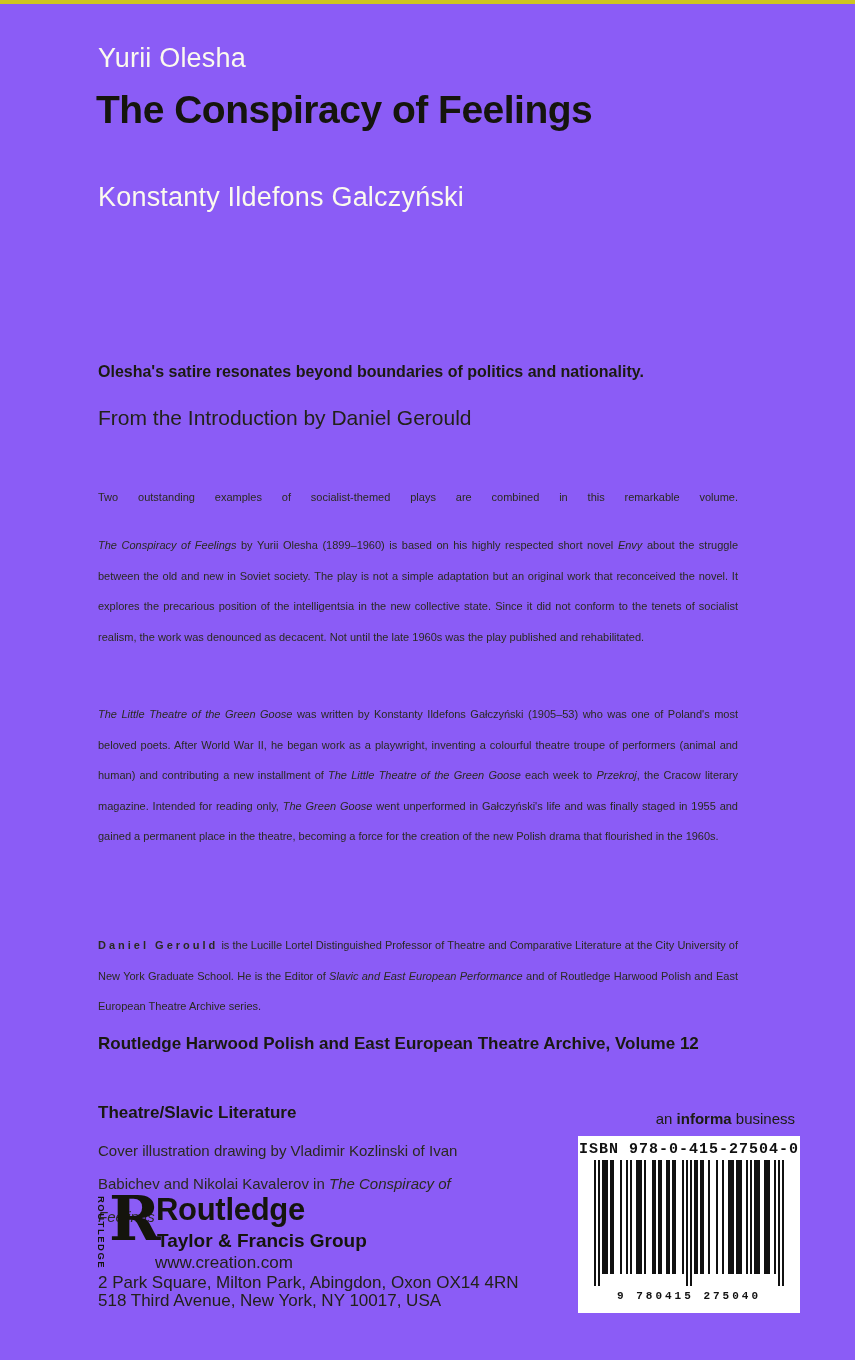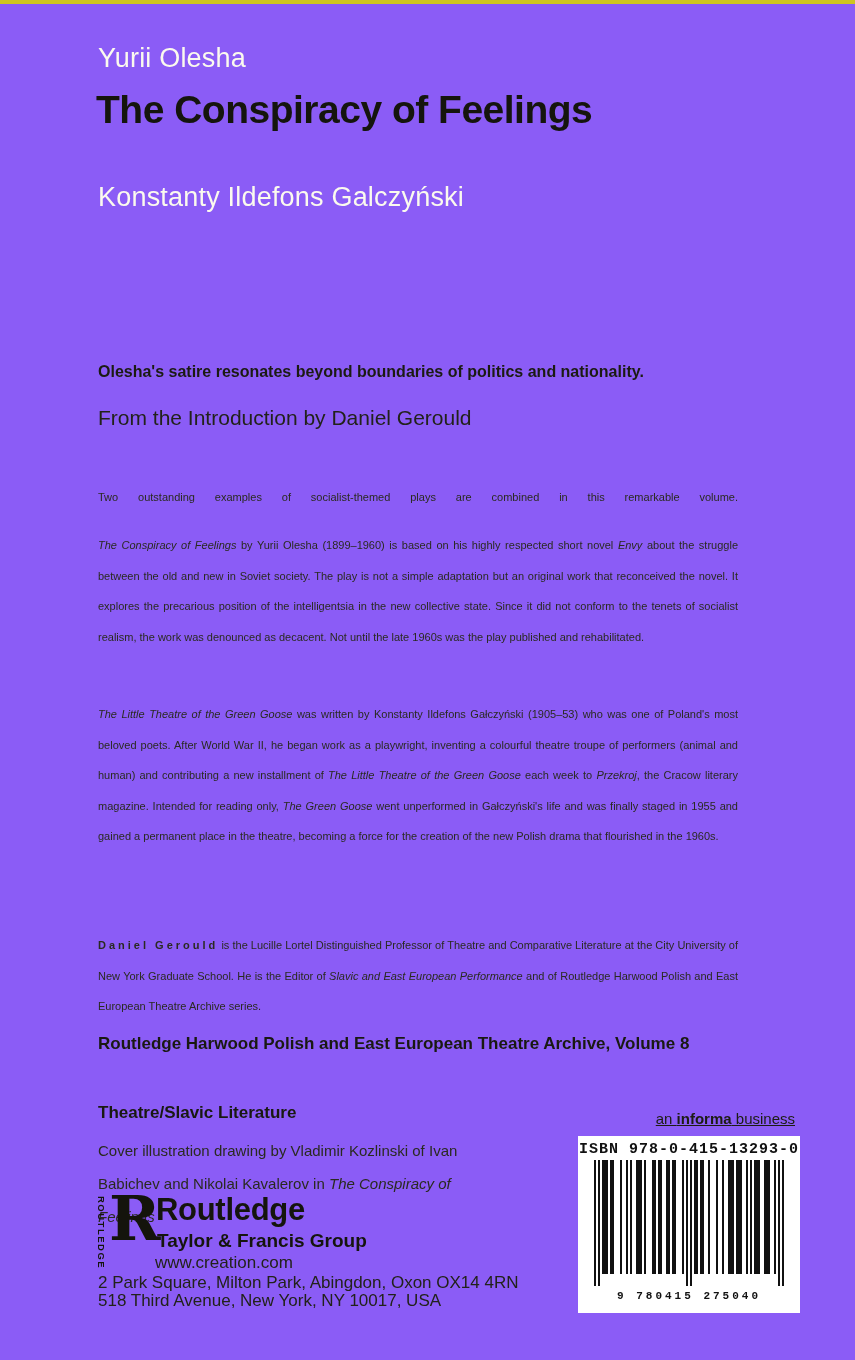--- a/index.html
+++ b/index.html
@@ -46,21 +46,21 @@
     font-size:11px; line-height:30.6px; color:#2a2a20;
     text-align:justify;
   }
   .para.one-line { text-align-last:justify; }
   .series-line {
     left:98px; width:660px;
     font-size:17px; font-weight:700; color:#191911;
   }
   .informa {
     left:460px; top:1110px; width:335px;
-    font-size:15px; text-align:right; color:#1c1c13;text-decoration:underline;
+    font-size:15px; text-align:right; color:#1c1c13;
   }
   .cover-note {
     left:98px; top:1134px; width:375px;
     font-size:15px; line-height:33px; color:#2a2a20;
   }
 
   
   .logo-block { left:96px; top:1194px; width:340px; height:70px; }
   .logo-vertical {
     position:absolute; left:0; top:2px; height:64px;
@@ -120,40 +120,40 @@
   <div class="abs author" style="top:183px;">Konstanty Ildefons Galczyński</div>
 
   <div class="abs tagline">Olesha's satire resonates beyond boundaries of politics and nationality.</div>
   <div class="abs attribution">From the Introduction by Daniel Gerould</div>
 
   <div class="abs para one-line" style="top:482px;"><span>Two outstanding examples of socialist-themed plays are combined in this remarkable volume.</span></div>
   <div class="abs para" style="top:530px;"><span style="font-style: italic;">The Conspiracy of Feelings</span><span> by Yurii Olesha (1899–1960) is based on his highly respected short novel </span><span style="font-style: italic;">Envy</span><span> about the struggle between the old and new in Soviet society. The play is not a simple adaptation but an original work that reconceived the novel. It explores the precarious position of the intelligentsia in the new collective state. Since it did not conform to the tenets of socialist realism, the work was denounced as decacent. Not until the late 1960s was the play published and rehabilitated.</span></div>
   <div class="abs para" style="top:699px;"><span style="font-style: italic;">The Little Theatre of the Green Goose</span><span> was written by Konstanty Ildefons Gałczyński (1905–53) who was one of Poland's most beloved poets. After World War II, he began work as a playwright, inventing a colourful theatre troupe of performers (animal and human) and contributing a new installment of </span><span style="font-style: italic;">The Little Theatre of the Green Goose</span><span> each week to </span><span style="font-style: italic;">Przekroj</span><span>, the Cracow literary magazine. Intended for reading only, </span><span style="font-style: italic;">The Green Goose</span><span> went unperformed in Gałczyński's life and was finally staged in 1955 and gained a permanent place in the theatre, becoming a force for the creation of the new Polish drama that flourished in the 1960s.</span></div>
   <div class="abs para" style="top:930px;"><span style="font-weight: 700; letter-spacing: 3px;">Daniel Gerould</span><span> is the Lucille Lortel Distinguished Professor of Theatre and Comparative Literature at the City University of New York Graduate School. He is the Editor of </span><span style="font-style: italic;">Slavic and East European Performance</span><span> and of Routledge Harwood Polish and East European Theatre Archive series.</span></div>
 
-  <div class="abs series-line" style="top:1034px;">Routledge Harwood Polish and East European Theatre Archive, Volume 8</div>
+  <div class="abs series-line" style="top:1034px;">Routledge Harwood Polish and East European Theatre Archive, Volume 12</div>
   <div class="abs series-line" style="top:1103px;">Theatre/Slavic Literature</div>
 
   <div class="abs informa"><span>an </span><span style="font-weight: 700;">informa</span><span> business</span></div>
 
   <div class="abs cover-note"><span>Cover illustration  drawing by Vladimir Kozlinski of Ivan Babichev and Nikolai Kavalerov in </span><span style="font-style: italic;">The Conspiracy of Feelings</span></div>
 
   <div class="abs logo-block">
     <div class="logo-vertical">ROUTLEDGE</div>
     <div class="logo-r">R</div>
     <div class="logo-name">Routledge</div>
     <div class="logo-group">Taylor &amp; Francis Group</div>
   </div>
 
   <div class="abs website" style="left:155px; top:1253px;">www.creation.com</div>
   <div class="abs address address1">2 Park Square, Milton Park, Abingdon, Oxon OX14 4RN</div>
   <div class="abs address address2">518 Third Avenue, New York, NY 10017, USA</div>
 
   <div class="abs barcode-box">
-    <div class="isbn-label">ISBN 978-0-415-13293-0</div>
+    <div class="isbn-label">ISBN 978-0-415-27504-0</div>
     <svg class="barcode-svg" id="barcode-svg" width="198" height="132">
         <rect x="4" y="0" width="2" height="126" fill="#111"></rect>
         <rect x="8" y="0" width="2" height="126" fill="#111"></rect>
         <rect x="12" y="0" width="6" height="114" fill="#111"></rect>
         <rect x="20" y="0" width="4" height="114" fill="#111"></rect>
         <rect x="30" y="0" width="2" height="114" fill="#111"></rect>
         <rect x="36" y="0" width="2" height="114" fill="#111"></rect>
         <rect x="40" y="0" width="2" height="114" fill="#111"></rect>
         <rect x="46" y="0" width="6" height="114" fill="#111"></rect>
         <rect x="54" y="0" width="2" height="114" fill="#111"></rect>

